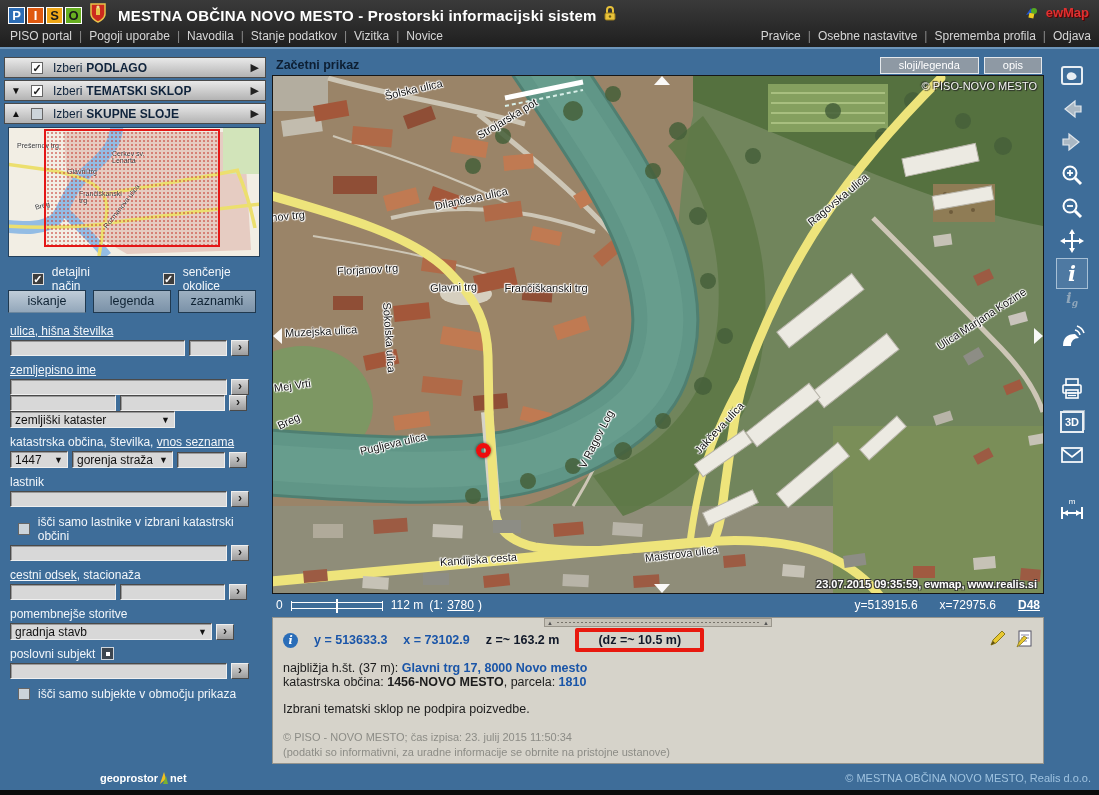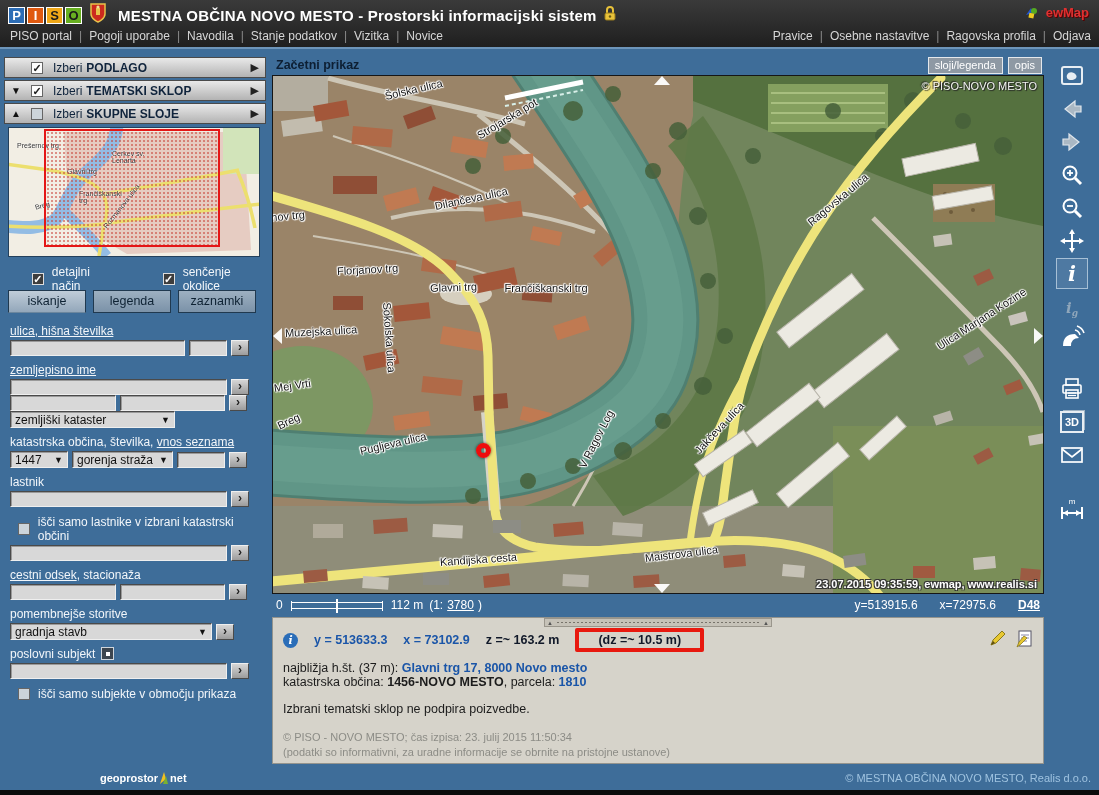--- a/index.html
+++ b/index.html
@@ -62,21 +62,21 @@
   .dd .caret{margin-left:auto;font-size:9px;color:#111;}
   .chkrow{display:flex;align-items:center;gap:8px;margin:8px 0 2px 8px;}
   .linkarrow{color:#3da0e8;font-weight:bold;margin:0 2px;}
   .bizicon{display:inline-block;width:13px;height:13px;background:#3c4650;border:1px solid #cfd6dc;
            margin-left:6px;vertical-align:-2px;position:relative;cursor:pointer;}
   .bizicon::after{content:"";position:absolute;left:4px;top:4px;width:4px;height:4px;background:#fff;}
   
   .mapcol{position:absolute;left:272px;top:55px;width:772px;}
   .maphdr{height:20px;display:flex;align-items:center;gap:29px;}
   .maptitle{color:#0d1f33;font-size:12.5px;font-weight:bold;padding-left:4px;}
-  .mbtn{height:17px;padding:0 6px;background:#8e99a4;border:1px solid #e4e8ec;color:#fff;
+  .mbtn{height:17px;padding:0 18px;background:#8e99a4;border:1px solid #e4e8ec;color:#fff;
         font-size:11px;line-height:15px;cursor:pointer;}
   .mapview{position:relative;width:772px;height:519px;border:1px solid #161616;overflow:hidden;
            background:#71855c;cursor:crosshair;}
   .mlabel{position:absolute;font-size:11px;color:#141414;white-space:nowrap;transform-origin:0 50%;
           text-shadow:-1px 0 1px #fff,1px 0 1px #fff,0 -1px 1px #fff,0 1px 1px #fff,
                       -1px -1px 1px #fff,1px 1px 1px #fff;}
   .mlabel.rotb{transform-origin:0 100%;}
   .mlabel.wrap{white-space:normal;width:90px;text-align:center;line-height:1.1;}
   .watermark{position:absolute;right:6px;top:4px;font-size:11px;color:#f2f2f2;
              text-shadow:1px 1px 1px #222,-1px -1px 1px #222;}
@@ -183,21 +183,21 @@
         <span class="navsep"></span>
         <span class="navlink">Vizitka</span>
         <span class="navsep"></span>
         <span class="navlink">Novice</span>
       </div>
       <div class="navright">
         <span class="navlink">Pravice</span>
         <span class="navsep"></span>
         <span class="navlink">Osebne nastavitve</span>
         <span class="navsep"></span>
-        <span class="navlink">Ragovska profila</span>
+        <span class="navlink">Sprememba profila</span>
         <span class="navsep"></span>
         <span class="navlink">Odjava</span>
       </div>
     </div>
   </div>
   <div class="content-top-line"></div>
 
   <div class="sidebar">
     <div class="secbar" style="margin-top:8px">
       <span class="tri-slot"></span>
@@ -624,21 +624,21 @@
             <polygon points="13,1 10,6 16,6"></polygon>
             <polygon points="13,25 10,20 16,20"></polygon>
             <polygon points="1,13 6,10 6,16"></polygon>
             <polygon points="25,13 20,10 20,16"></polygon>
           </g>
         </svg>
     </div>
     <div class="tbtn sel" style="top:203px">
       <span class="iglyph">i</span>
     </div>
-    <div class="tbtn" style="top:238px">
+    <div class="tbtn" style="top:228px">
       <span class="igsmall"><span>i</span><span class="igsub">g</span></span>
     </div>
     <div class="tbtn" style="top:266px">
       <svg width="26" height="26" viewBox="0 0 26 26">
           <path d="M4,22 Q4,10 16,10 L20,14 Q12,14 12,22 Z" fill="#fff"></path>
           <path d="M16,6 a7,7 0 0 1 5,5" fill="none" stroke="#fff" stroke-width="1.6"></path>
           <path d="M18,2 a11,11 0 0 1 7,7" fill="none" stroke="#fff" stroke-width="1.6"></path>
         </svg>
     </div>
     <div class="tbtn" style="top:318px">

